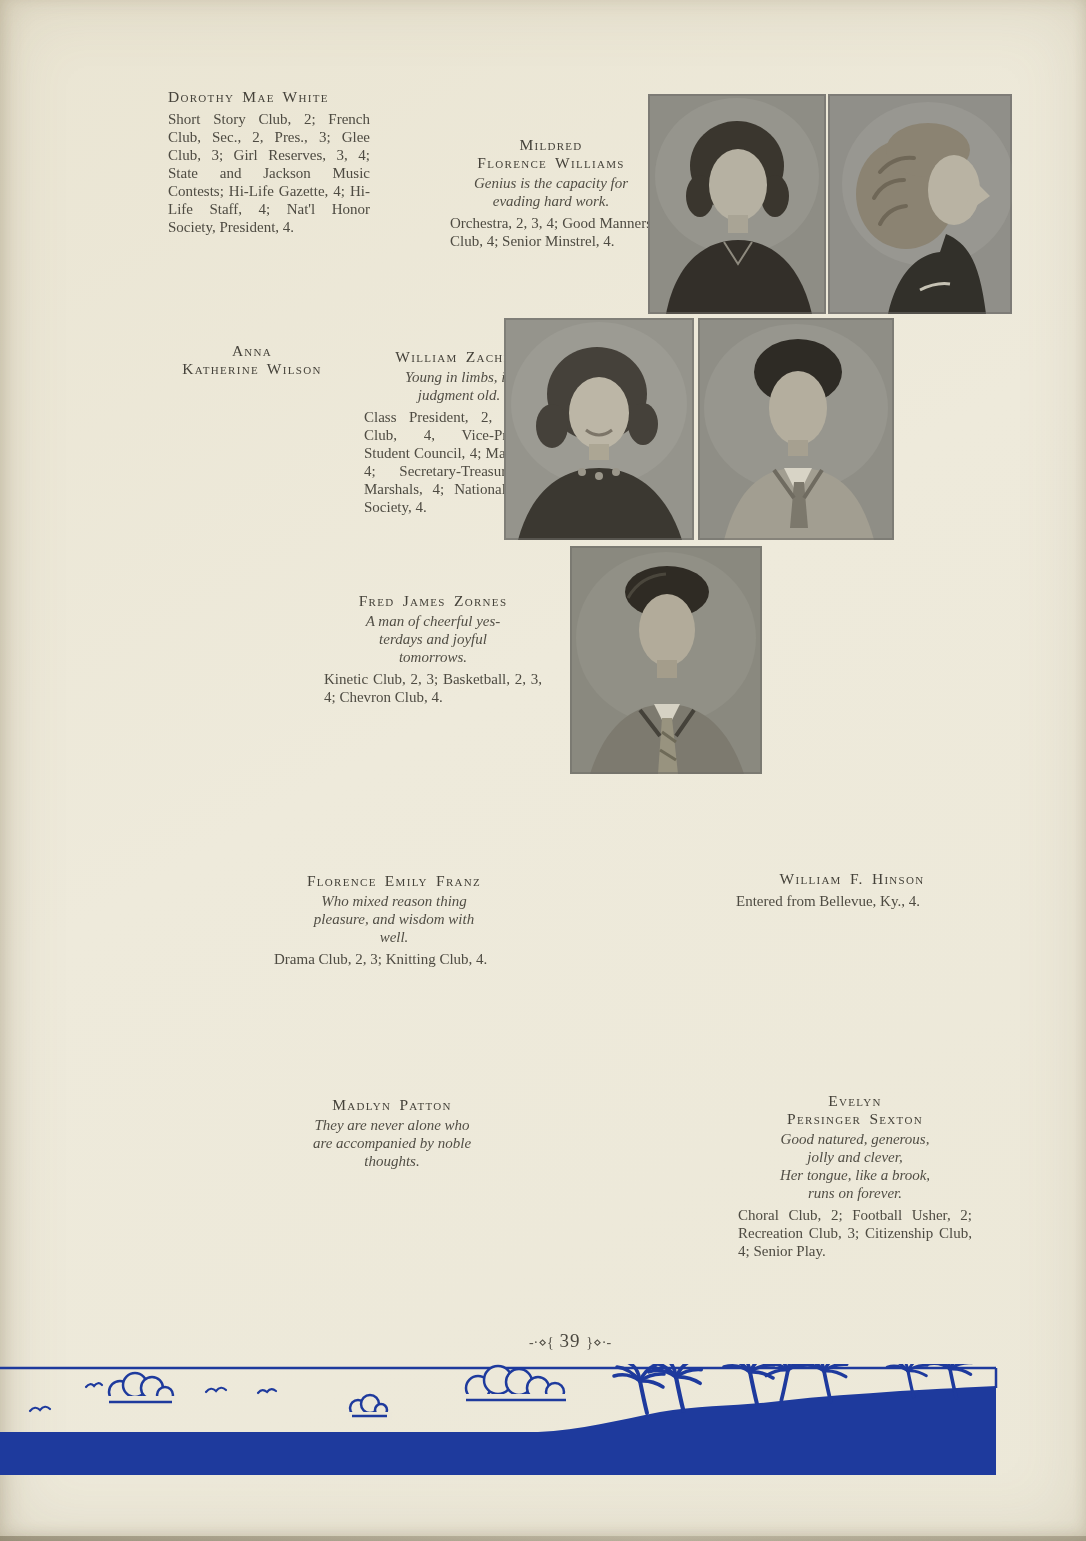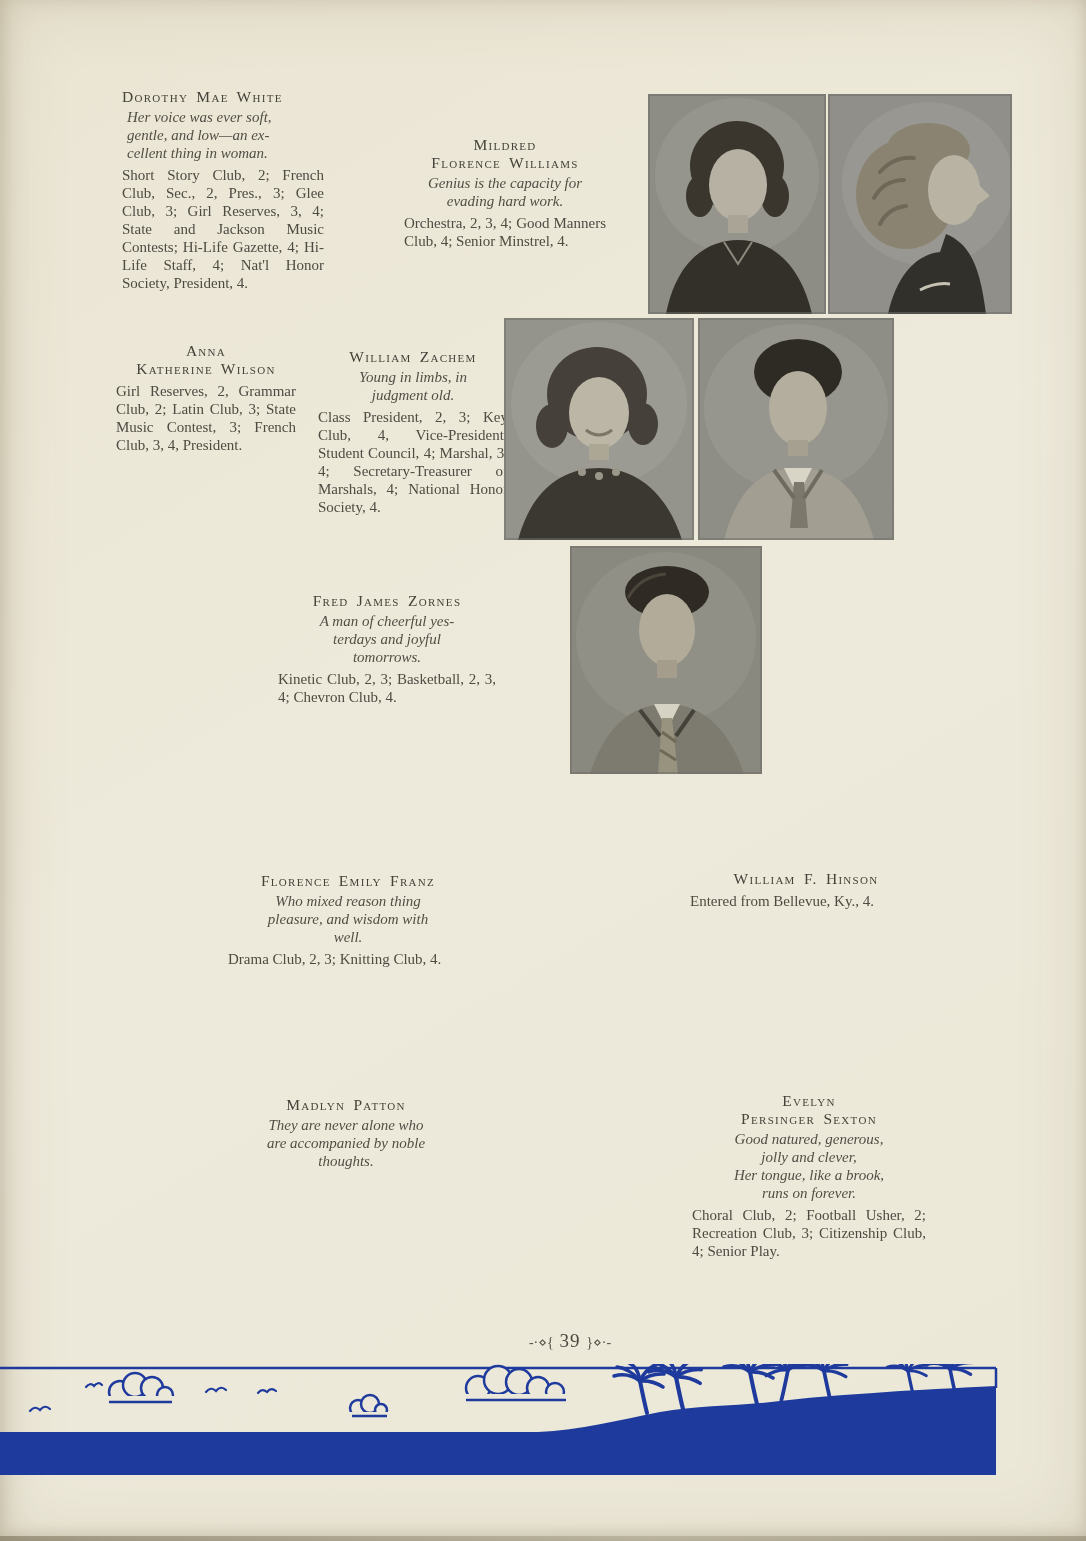--- a/index.html
+++ b/index.html
@@ -10,21 +10,21 @@
     color:#4e4b42; overflow:hidden;
   }
   .page::before {
     content:""; position:absolute; inset:0; pointer-events:none;
     box-shadow: inset 0 0 70px rgba(125,108,70,.16), inset 10px 0 22px rgba(125,108,70,.12), inset 0 -6px 14px rgba(100,88,55,.18);
   }
   .bottom-edge { position:absolute; left:0; right:0; bottom:0; height:5px;
     background:linear-gradient(to right, rgba(85,75,50,.40), rgba(85,75,50,.18) 60%, rgba(85,75,50,.30)); }
 
   
-  .entry { position:absolute; font-size:15px; line-height:18px; }
+  .entry { position:absolute; font-size:15px; line-height:18px;margin-left:46px; }
   .entry .name { margin:0 0 2px 0; font-weight:normal; font-size:15.5px;
     font-variant:small-caps; letter-spacing:1.3px; word-spacing:3px;
     text-align:center; color:#45423a; }
   .entry .quote { font-style:italic; text-align:center; color:#514e45; }
   .entry .activities { margin:4px 0 0 0; text-align:justify; }
   .entry.left .name, .entry.left .quote { text-align:left; }
   .entry.left .quote { padding-left:5px; }
 
   .e-dorothy { left:122px; top:88px;  width:202px; }
   .e-mildred { left:404px; top:136px; width:202px; }
@@ -56,46 +56,40 @@
 </style>
 </head>
 <body>
 
 <div class="page">
 
   <section class="entry left e-dorothy">
     <h3 class="name">
         <div>Dorothy Mae White</div>
       </h3>
-    <div class="quote">
-        <div>Her voice was ever soft,</div>
-        <div>gentle, and low—an ex-</div>
-        <div>cellent thing in woman.</div>
-      </div>
     <p class="activities">Short Story Club, 2; French Club, Sec., 2, Pres., 3; Glee Club, 3; Girl Reserves, 3, 4; State and Jackson Music Contests; Hi-Life Gazette, 4; Hi-Life Staff, 4; Nat'l Honor Society, President, 4.</p>
   </section>
 
   <section class="entry e-mildred">
     <h3 class="name">
         <div>Mildred</div>
         <div>Florence Williams</div>
       </h3>
     <div class="quote">
         <div>Genius is the capacity for</div>
         <div>evading hard work.</div>
       </div>
     <p class="activities">Orchestra, 2, 3, 4; Good Manners Club, 4; Senior Minstrel, 4.</p>
   </section>
 
   <section class="entry e-anna">
     <h3 class="name">
         <div>Anna</div>
         <div>Katherine Wilson</div>
       </h3>
-    <p class="activities">Girl Reserves, 2, Grammar Club, 2; Latin Club, 3; State Music Contest, 3; French Club, 3, 4, President.</p>
   </section>
 
   <section class="entry e-zachem">
     <h3 class="name">
         <div>William Zachem</div>
       </h3>
     <div class="quote">
         <div>Young in limbs, in</div>
         <div>judgment old.</div>
       </div>

